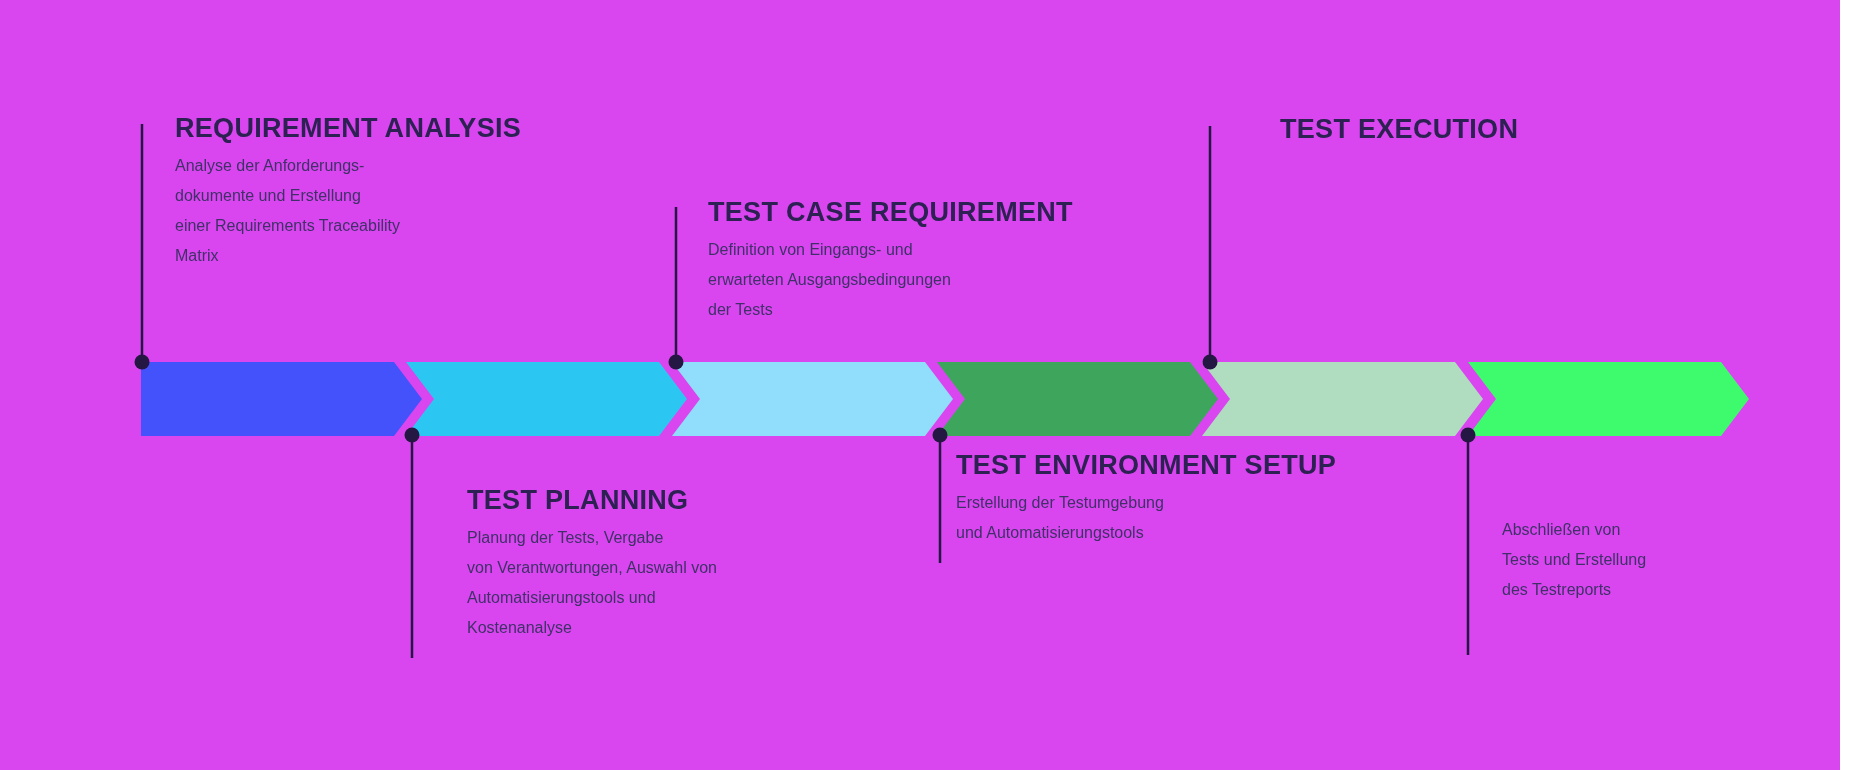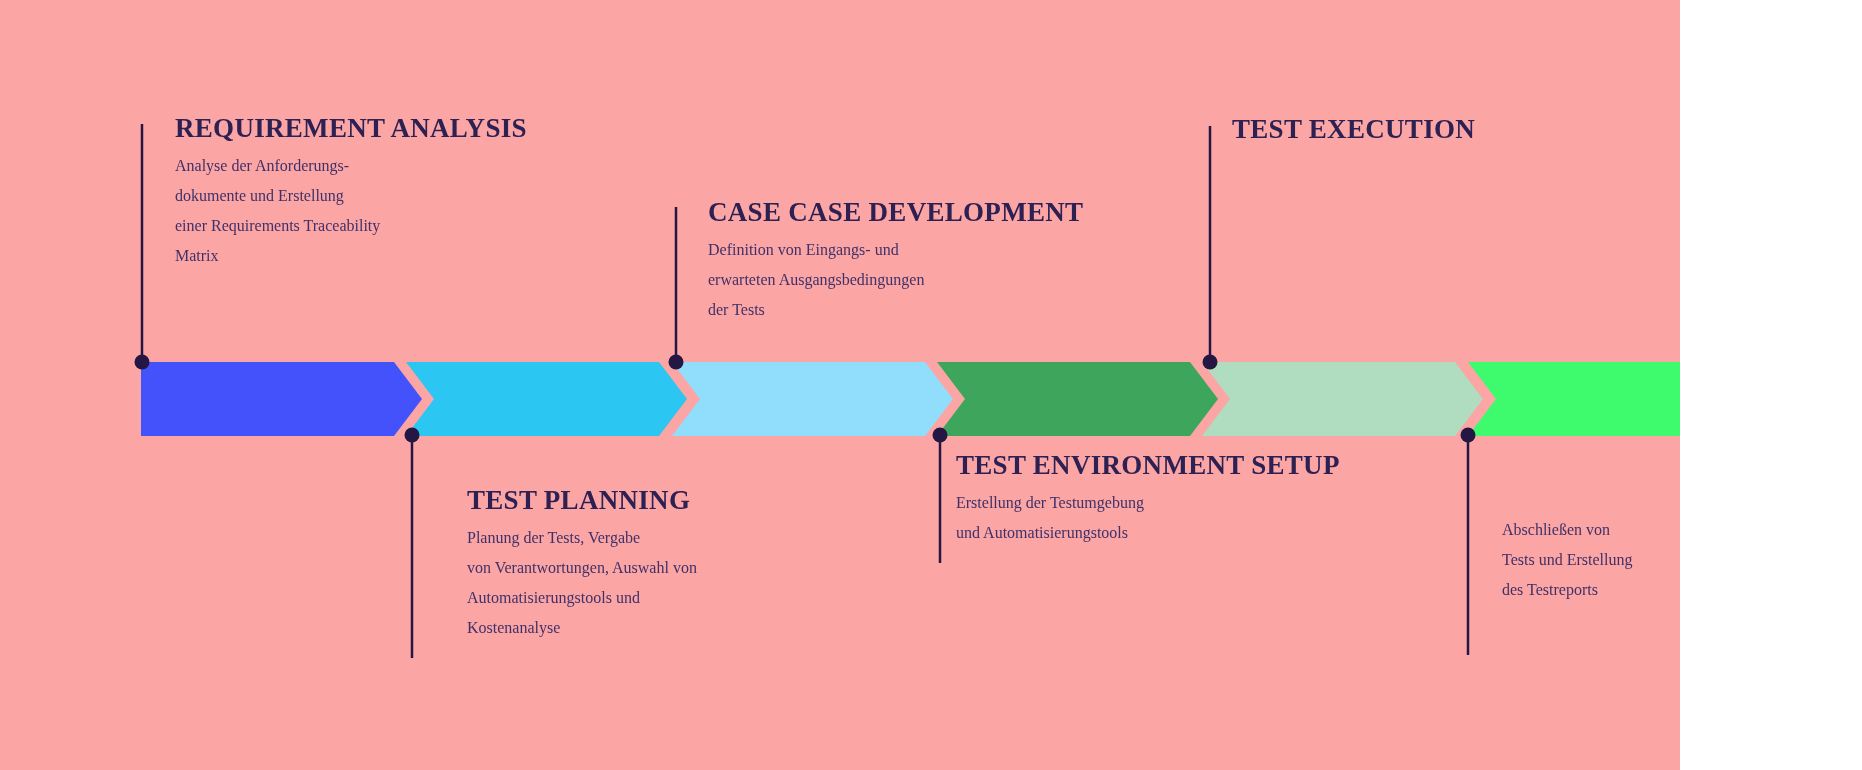--- a/index.html
+++ b/index.html
@@ -2,25 +2,25 @@
 <html><head>
 <meta charset="utf-8">
 <style>
   html, body {
     margin: 0;
     padding: 0;
     background: #ffffff;
   }
   .canvas {
     position: relative;
-    width: 1680px;
+    width: 1840px;
     height: 770px;
-    background: #fca5a5;
+    background: #d946ef;
     overflow: hidden;
-    font-family: Liberation Serif, serif;
+    font-family: Liberation Sans, sans-serif;
   }
   .arrows-svg {
     position: absolute;
     left: 0;
     top: 0;
     width: 1862px;
     height: 770px;
   }
   .phase {
     position: absolute;
@@ -39,21 +39,21 @@
     font-size: 16px;
     font-weight: 400;
     line-height: 30px;
     color: #3f3168;
     white-space: pre-line;
   }
   .p1 { left: 175px;  top: 112px; }
   .p2 { left: 467px;  top: 484px; }
   .p3 { left: 708px;  top: 196px; }
   .p4 { left: 956px;  top: 449px; }
-  .p5 { left: 1232px; top: 113px; }
+  .p5 { left: 1280px; top: 113px; }
   .p6 { left: 1502px; top: 515px; }
 </style>
 </head>
 <body>
 
 <div class="canvas">
 
   <svg class="arrows-svg" viewBox="0 0 1862 770">
 
     <polygon points="141,362 394,362 422,399 394,436 141,436" fill="#4452fb"></polygon>
@@ -92,21 +92,21 @@
 
   <div class="phase p2">
     <h3>TEST PLANNING</h3>
     <p>Planung der Tests, Vergabe
 von Verantwortungen, Auswahl von
 Automatisierungstools und
 Kostenanalyse</p>
   </div>
 
   <div class="phase p3">
-    <h3>CASE CASE DEVELOPMENT</h3>
+    <h3>TEST CASE REQUIREMENT</h3>
     <p>Definition von Eingangs- und
 erwarteten Ausgangsbedingungen
 der Tests</p>
   </div>
 
   <div class="phase p4">
     <h3>TEST ENVIRONMENT SETUP</h3>
     <p>Erstellung der Testumgebung
 und Automatisierungstools</p>
   </div>

